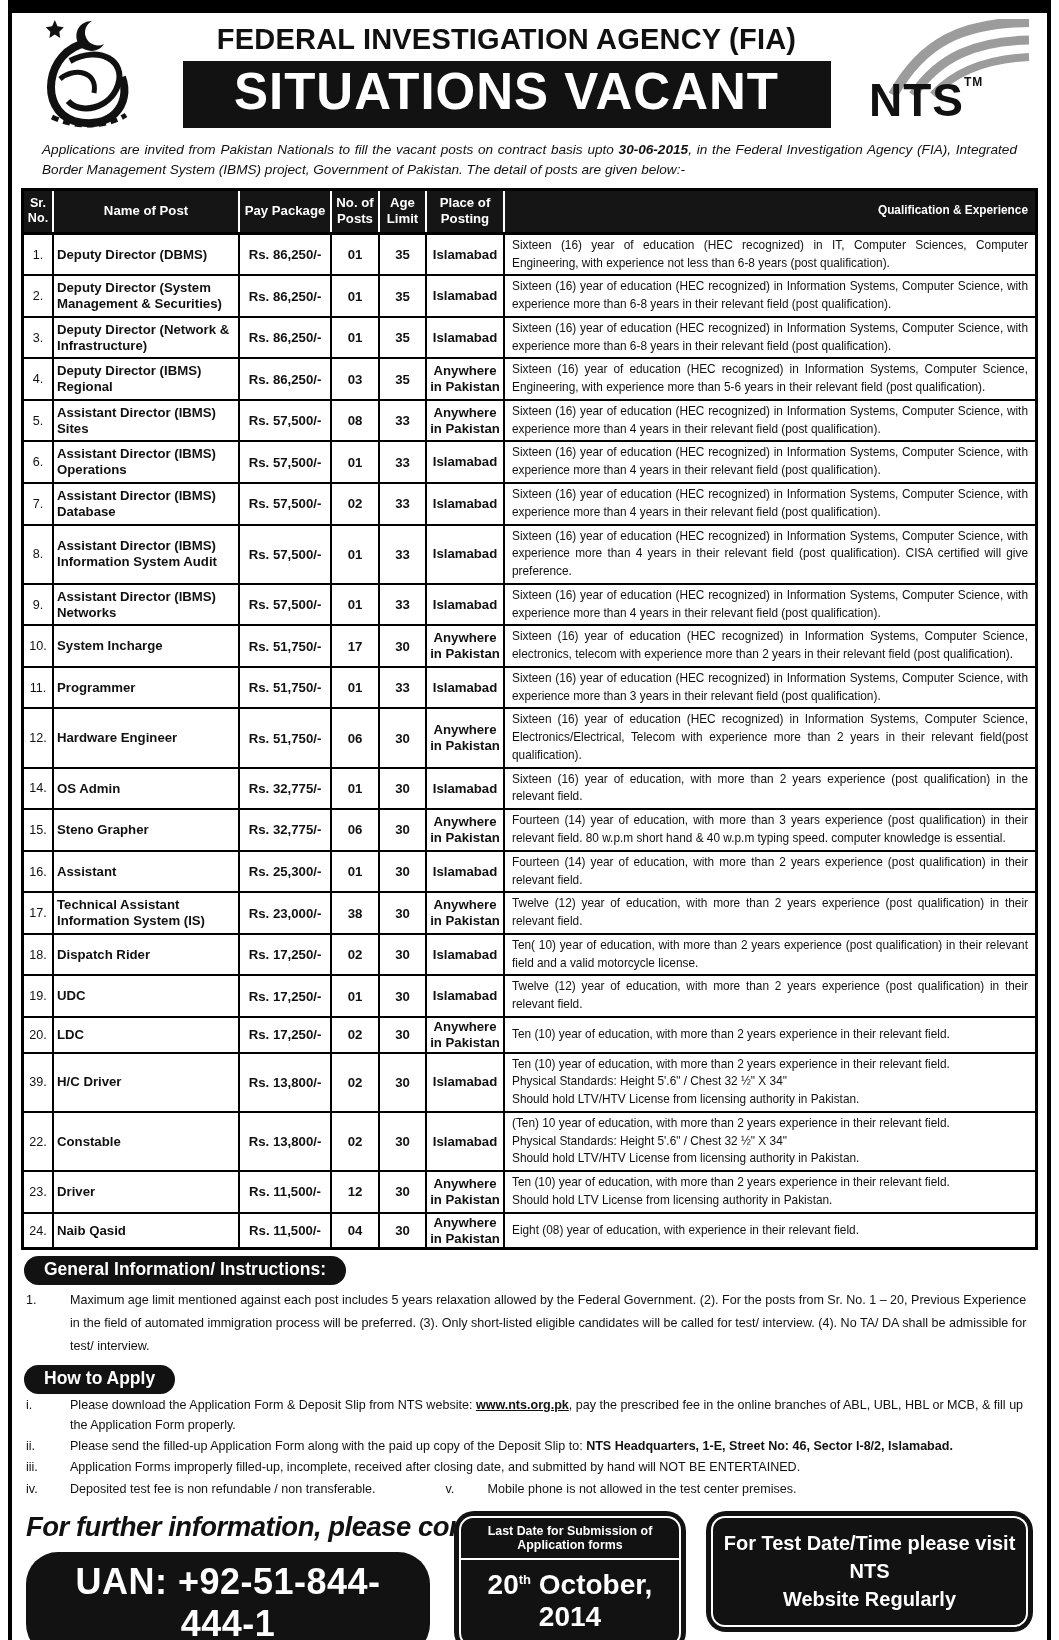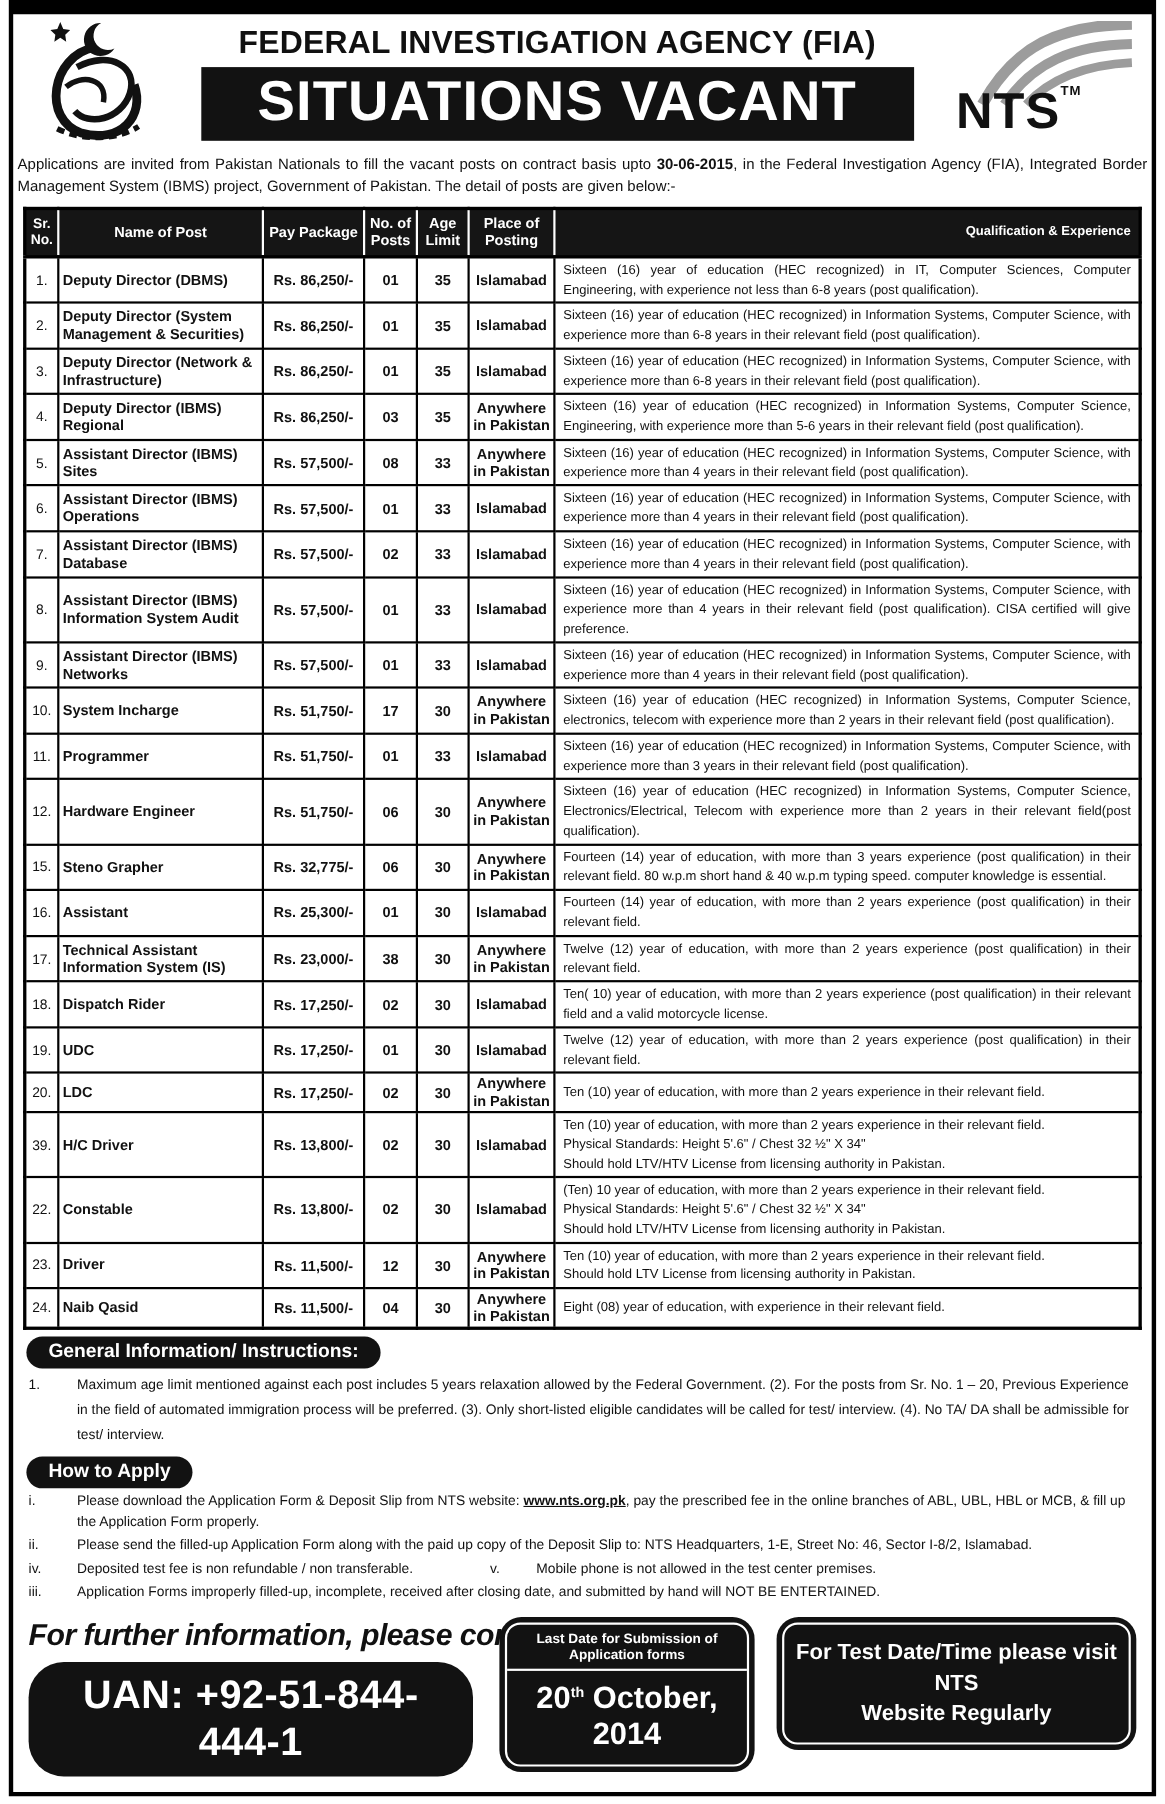--- a/index.html
+++ b/index.html
@@ -11,21 +11,21 @@
   .emblem{width:132px;height:116px;flex:0 0 auto;}
   .hdr-c{flex:1;text-align:center;}
   .agency{font-size:29px;font-weight:bold;letter-spacing:.2px;}
   .banner{margin:5px auto 0;width:648px;background:#121212;color:#ffffff;
           font-size:51px;font-weight:bold;letter-spacing:1px;padding:1px 0 7px;}
   .ntsbox{width:178px;height:116px;position:relative;flex:0 0 auto;}
   .ntsbox svg{position:absolute;top:2px;right:4px;}
   .ntsword{position:absolute;bottom:6px;left:10px;font-size:46px;font-weight:bold;letter-spacing:1px;}
   .tm{font-size:12px;vertical-align:top;position:relative;top:2px;font-weight:bold;}
   
-  .intro{padding:7px 4px 4px;font-size:13.6px;line-height:1.5;text-align:justify;}
+  .intro{padding:7px 30px 4px;font-size:13.6px;line-height:1.5;text-align:justify;font-style:italic;}
   
   table{border-collapse:collapse;margin:3px auto 0;width:1017px;}
   th{background:#151515;color:#fff;font-size:14.2px;font-weight:bold;
      border:2px solid #fff;padding:4px 2px;line-height:1.25;}
   table{border:3px solid #000;}
   td{border:2px solid #000;vertical-align:middle;}
   tr.hrow th:first-child{border-left:2px solid #000;}
   tr.hrow th:last-child{border-right:2px solid #000;}
   tr.hrow{border-bottom:3px solid #000;}
   .sr{width:26px;text-align:center;font-size:12.6px;padding:1px;}
@@ -37,21 +37,21 @@
   .qual{font-size:11.85px;padding:2px 7px;line-height:1.5;white-space:pre-line;text-align:justify;}
   
   .pill{display:inline-block;background:#121212;color:#fff;font-weight:bold;
         border-radius:15px;padding:3px 20px 5px;font-size:17.5px;margin:6px 0 0 12px;}
   .gi-row{display:flex;padding:4px 14px 0;font-size:12.55px;line-height:1.8;}
   .gi-num{width:44px;flex:0 0 auto;}
   .howto{padding:2px 0 0;}
   .ht-row{display:flex;padding:2px 14px 0;font-size:12.55px;line-height:1.55;}
   .ht-num{width:44px;flex:0 0 auto;}
   .lnk{font-weight:bold;text-decoration:underline;}
-  .inb{font-weight:normal;margin-top:40px;}
+  .inb{font-weight:bold;margin-top:40px;}
   .vgap{display:inline-block;width:70px;}
   .vnum{display:inline-block;width:42px;}
   
   .contact{display:flex;align-items:flex-start;padding:12px 14px 14px;gap:20px;}
   .c-left{width:408px;flex:0 0 auto;}
   .ffi{font-style:italic;font-weight:bold;font-size:27.5px;letter-spacing:-.5px;white-space:nowrap;}
   .uan{background:#121212;color:#fff;border-radius:32px;font-size:36px;font-weight:bold;
        padding:9px 22px 11px;margin-top:9px;text-align:center;width:360px;letter-spacing:.5px;}
   .blackbox{background:#121212;border-radius:20px;padding:5px;}
   .bb-inner{border:2px solid #fff;border-radius:14px;color:#fff;text-align:center;}
@@ -207,20 +207,29 @@
         <tr>
           <td class="sr">12.</td>
           <td class="post">Hardware Engineer</td>
           <td class="pay">Rs. 51,750/-</td>
           <td class="nposts">06</td>
           <td class="age">30</td>
           <td class="place">Anywhere in Pakistan</td>
           <td class="qual">Sixteen (16) year of education (HEC recognized) in Information Systems, Computer Science, Electronics/Electrical, Telecom with experience more than 2 years in their relevant field(post qualification).</td>
         </tr>
         <tr>
+          <td class="sr">14.</td>
+          <td class="post">OS Admin</td>
+          <td class="pay">Rs. 32,775/-</td>
+          <td class="nposts">01</td>
+          <td class="age">30</td>
+          <td class="place">Islamabad</td>
+          <td class="qual">Sixteen (16) year of education, with more than 2 years experience (post qualification) in the relevant field.</td>
+        </tr>
+        <tr>
           <td class="sr">15.</td>
           <td class="post">Steno Grapher</td>
           <td class="pay">Rs. 32,775/-</td>
           <td class="nposts">06</td>
           <td class="age">30</td>
           <td class="place">Anywhere in Pakistan</td>
           <td class="qual">Fourteen (14) year of education, with more than 3 years experience (post qualification) in their relevant field. 80 w.p.m short hand &amp; 40 w.p.m typing speed. computer knowledge is essential.</td>
         </tr>
         <tr>
           <td class="sr">16.</td>
@@ -323,26 +332,26 @@
     <span class="pill">How to Apply</span>
     <div class="ht-row">
       <span class="ht-num">i.</span>
       <span><span>Please download the Application Form &amp; Deposit Slip from NTS website: </span><span class="lnk">www.nts.org.pk</span><span>, pay the prescribed fee in the online branches of ABL, UBL, HBL or MCB, &amp; fill up the Application Form properly.</span></span>
     </div>
     <div class="ht-row">
       <span class="ht-num">ii.</span>
       <span><span>Please send the filled-up Application Form along with the paid up copy of the Deposit Slip to: </span><span class="inb">NTS Headquarters, 1-E, Street No: 46, Sector I-8/2, Islamabad.</span></span>
     </div>
     <div class="ht-row">
+      <span class="ht-num">iii.</span>
+      <span>Application Forms improperly filled-up, incomplete, received after closing date, and submitted by hand will NOT BE ENTERTAINED.</span>
+    </div>
+    <div class="ht-row">
       <span class="ht-num">iv.</span>
       <span><span>Deposited test fee is non refundable / non transferable.</span><span class="vgap"></span><span class="vnum">v.</span><span>Mobile phone is not allowed in the test center premises.</span></span>
-    </div>
-    <div class="ht-row">
-      <span class="ht-num">iii.</span>
-      <span>Application Forms improperly filled-up, incomplete, received after closing date, and submitted by hand will NOT BE ENTERTAINED.</span>
     </div>
   </div>
 
   <div class="contact">
     <div class="c-left">
       <div class="ffi">For further information, please contact:</div>
       <div class="uan">UAN: +92-51-844-444-1</div>
     </div>
     <div class="blackbox datebox">
       <div class="bb-inner">

